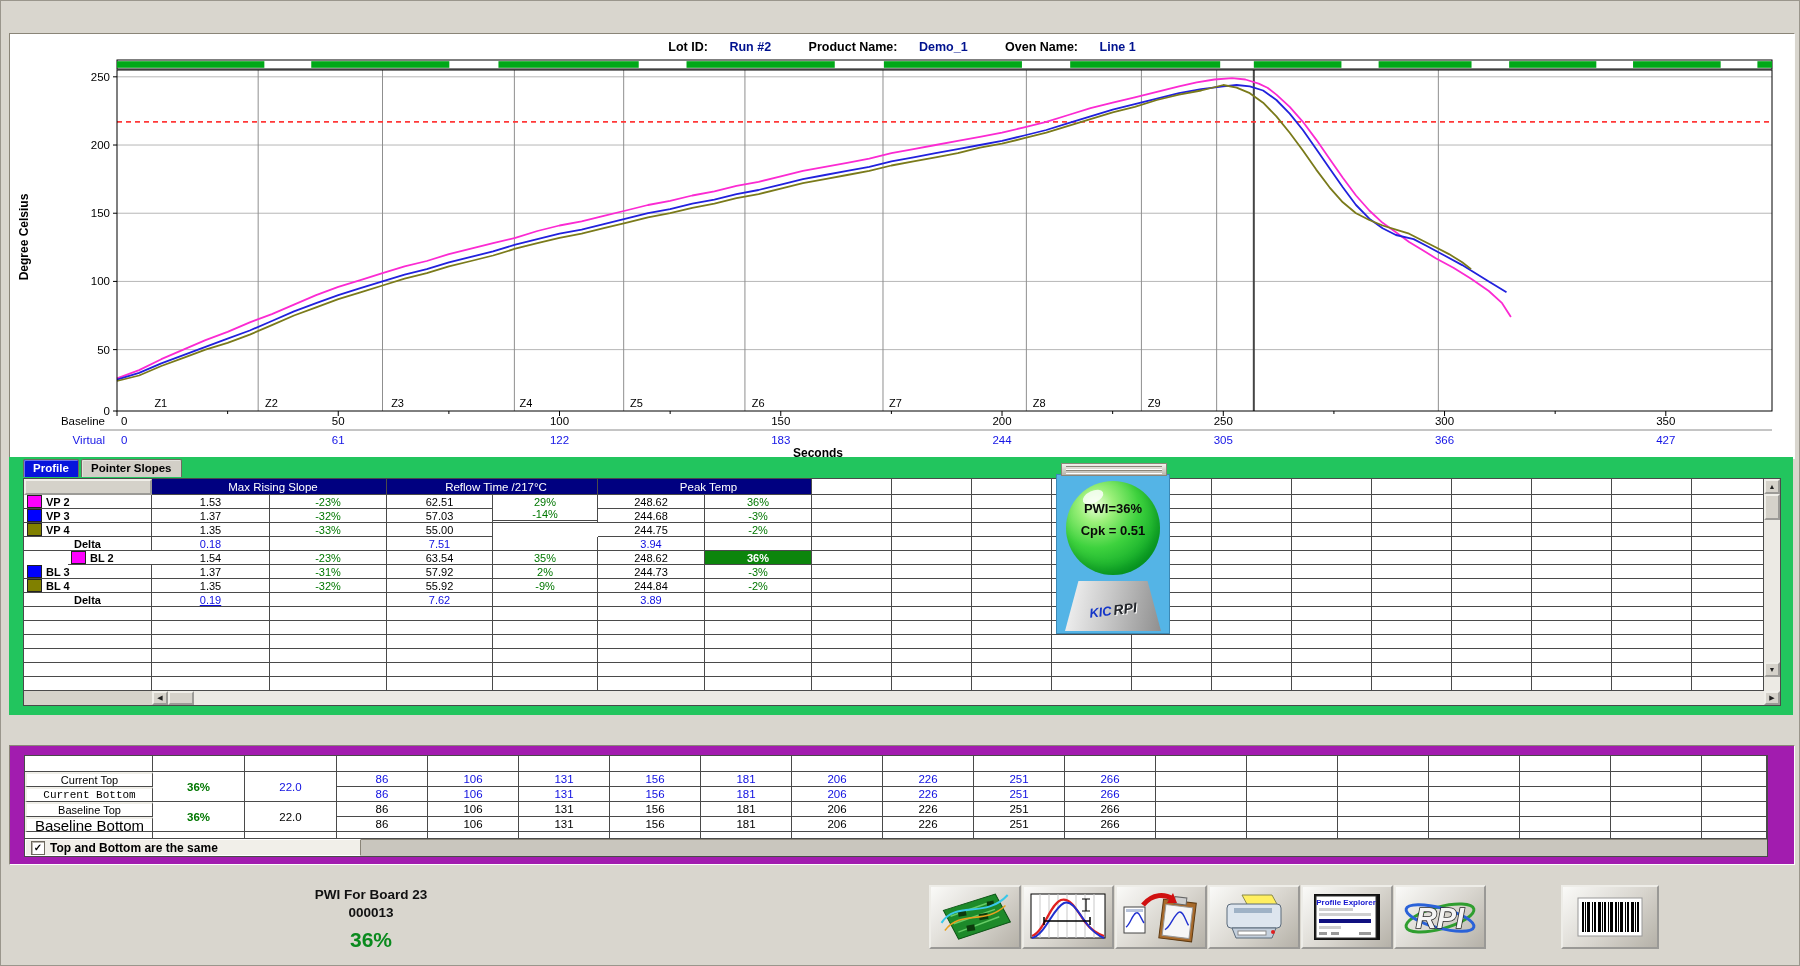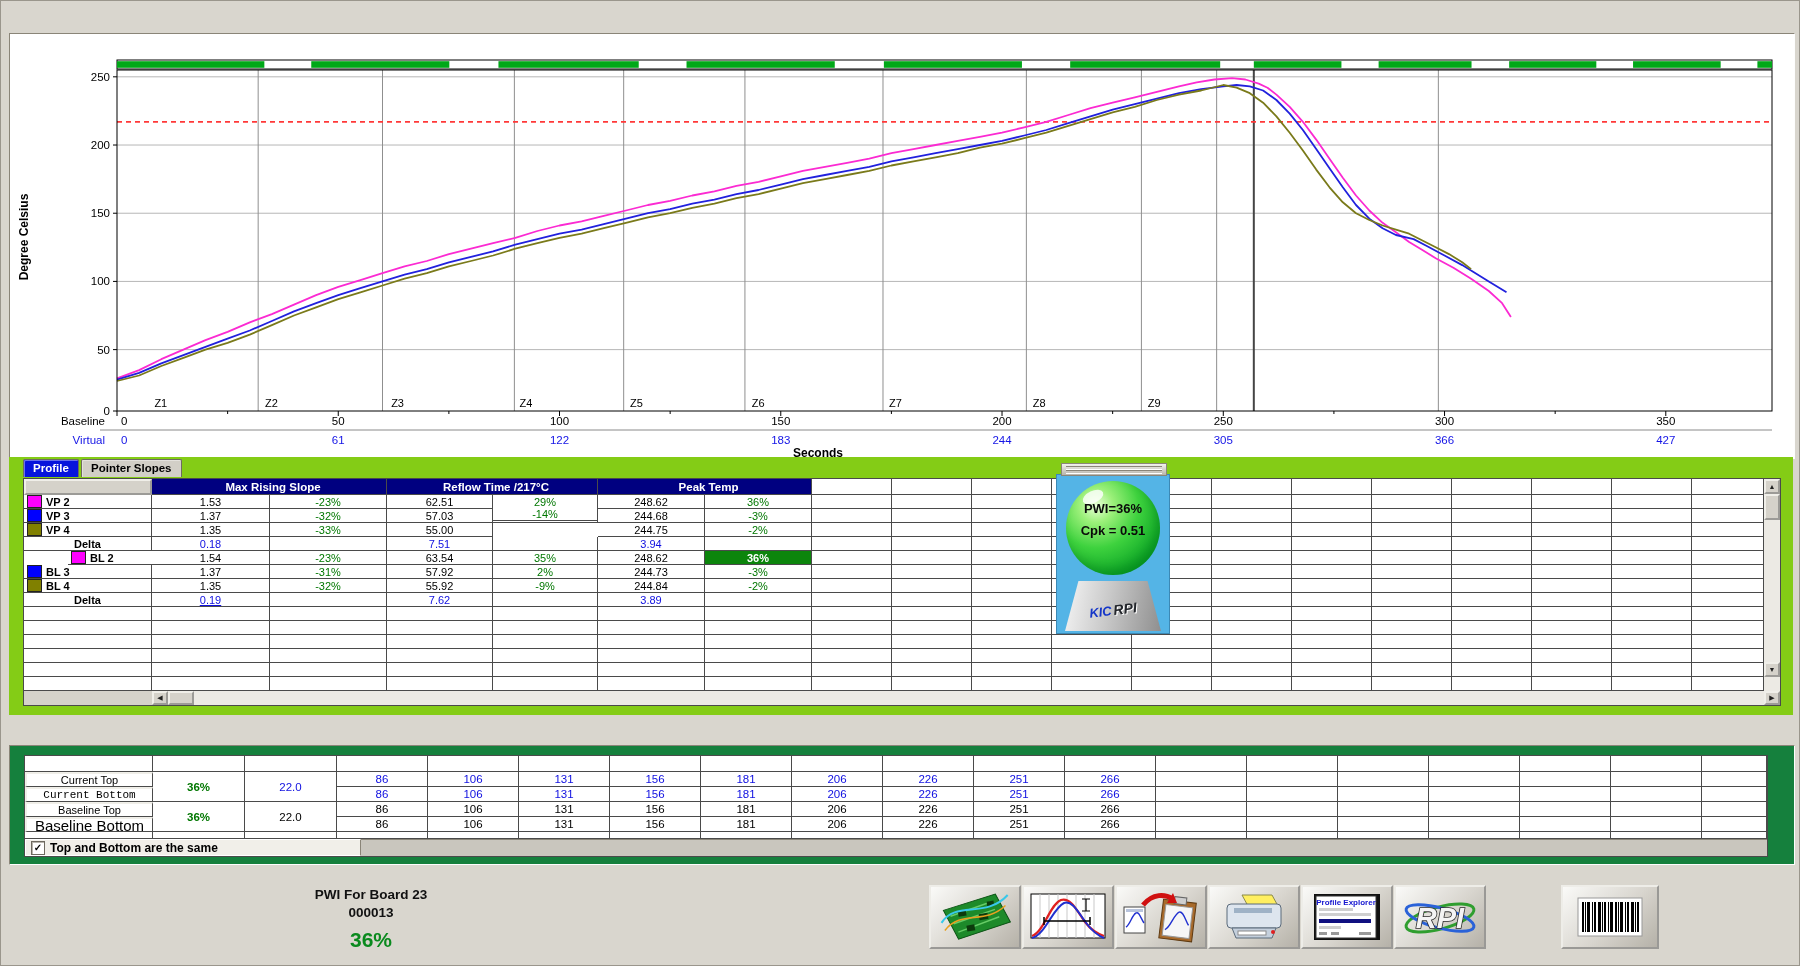--- a/index.html
+++ b/index.html
@@ -24,30 +24,30 @@
   .chart-info{position:absolute;left:0;top:6px;width:100%;text-align:center;font-size:12.5px;
        font-weight:bold;z-index:3;pointer-events:none;}
   .chart-info .lbl{color:#000;margin-left:34px;}
   .chart-info .val{color:#00128f;margin-left:18px;}
   .chart-info .lbl:first-child{margin-left:0;}
   .ylab{position:absolute;left:-106px;top:196px;width:240px;text-align:center;font-size:12px;font-weight:bold;
        transform:rotate(-90deg);}
   svg{font-family:"Liberation Sans",sans-serif;}
 
   
-  .profile-panel{position:absolute;left:8px;top:456px;width:1784px;height:258px;background:#84cc16;}
+  .profile-panel{position:absolute;left:8px;top:456px;width:1784px;height:258px;background:#22c55e;}
   .ptab{position:absolute;top:2px;height:17px;padding:0 9px;line-height:17px;font-size:11.5px;font-weight:bold;
        border:1px solid #6e6a60;border-bottom:none;border-radius:2px 2px 0 0;box-shadow:inset 1px 1px 0 #ffffff66;}
   .ptab.active{background:#0714dc;color:#fff;}
   .ptab.inactive{background:#d2cfc7;color:#000;}
   .ptable{position:absolute;left:14px;top:21px;width:1756px;height:226px;background:#fff;border:1px solid #4a4a4a;}
   .pcell{position:absolute;box-sizing:border-box;border-right:1px solid #4a4a4a;border-bottom:1px solid #4a4a4a;
        font-size:11px;display:flex;align-items:center;justify-content:center;overflow:hidden;background:#fff;white-space:nowrap;}
   .pcell.hleft{justify-content:flex-start;padding-left:3px;}
-  .navyhdr{background:#000080;color:#fff;font-weight:bold;font-size:11.5px;padding-left:8px;}
+  .navyhdr{background:#000080;color:#fff;font-weight:normal;font-size:11.5px;padding-left:8px;}
   .grayhdr{background:#d5d2ca;border:2px outset #f0efe9;font-size:11px;}
   .swatch{display:inline-block;width:13px;height:11px;border:1px solid #222;margin-right:4px;flex:none;}
   .sbtn{position:absolute;box-sizing:border-box;background:#d5d2ca;border:2px outset #f0efe9;
        display:flex;align-items:center;justify-content:center;font-size:7px;color:#222;}
   .sthumb{position:absolute;box-sizing:border-box;background:#d5d2ca;border:2px outset #f0efe9;}
   .strack{position:absolute;box-sizing:border-box;background:#eceae4;}
 
   
   .ball-titlebar{position:absolute;left:1052px;top:6px;width:104px;height:11px;background:linear-gradient(#f2f1ed,#b9b5ab);
        border:1px solid #8a8578;z-index:6;}
@@ -60,21 +60,21 @@
   .sphere .hl{position:absolute;left:16px;top:10px;width:22px;height:12px;border-radius:50%;background:#ffffffcc;transform:rotate(-25deg);}
   .ball-txt{position:absolute;width:100%;text-align:center;font-weight:bold;font-size:13px;color:#0a0a0a;z-index:7;}
   .ball-base{position:absolute;left:8px;bottom:2px;width:96px;height:50px;
        background:linear-gradient(100deg,#f5f5f5,#c9c9c9 45%,#8f8f8f);
        clip-path:polygon(14% 0,86% 0,100% 100%,0 100%);z-index:6;}
   .brand{position:absolute;left:0;bottom:14px;width:100%;text-align:center;transform:rotate(-7deg);z-index:7;font-style:italic;font-weight:bold;white-space:nowrap;}
   .brand .kic{color:#1536c8;font-size:13px;letter-spacing:0;}
   .brand .rpi{color:#23262b;font-size:14px;margin-left:2px;text-shadow:1px 1px 0 #fff;}
 
   
-  .zone-panel{position:absolute;left:8px;top:744px;width:1784px;height:118px;background:#15803d;
+  .zone-panel{position:absolute;left:8px;top:744px;width:1784px;height:118px;background:#a21caf;
        border:1px solid;border-color:#8a8578 #fdfdfd #fdfdfd #8a8578;}
   .ztable{position:absolute;left:14px;top:9px;width:1742px;height:100px;background:#fff;border:1px solid #4a4a4a;}
   .zcell{position:absolute;box-sizing:border-box;border-right:1px solid #4a4a4a;border-bottom:1px solid #4a4a4a;
        font-size:11.5px;display:flex;align-items:center;justify-content:center;overflow:hidden;background:#fff;white-space:nowrap;}
   .cb-strip{position:absolute;box-sizing:border-box;background:#f1efe9;border:1px solid #fff;border-right-color:#8a8578;
        display:flex;align-items:center;font-size:12px;font-weight:bold;}
   .cb-box{width:12px;height:12px;background:#fff;border:1px solid #6e6a60;box-shadow:inset 1px 1px 0 #b8b5ad;
        font-size:10px;line-height:11px;text-align:center;margin:0 5px 0 5px;font-weight:bold;}
   .cb-track{position:absolute;box-sizing:border-box;background:#c9c6be;border-top:1px solid #8a8578;}
 
@@ -86,20 +86,28 @@
   .btn3d{position:absolute;top:884px;width:88px;height:60px;border:2px outset #eeede8;
        background:linear-gradient(135deg,#fafaf8,#d8d5ce 55%,#b5b1a8);display:flex;align-items:center;justify-content:center;}
 </style>
 </head>
 <body>
 
 <div class="win">
 
 
   <div class="chart-panel">
+    <div class="chart-info">
+      <span class="lbl">Lot ID:</span>
+      <span class="val">Run #2</span>
+      <span class="lbl">Product Name:</span>
+      <span class="val">Demo_1</span>
+      <span class="lbl">Oven Name:</span>
+      <span class="val">Line 1</span>
+    </div>
     <div class="ylab">Degree Celsius</div>
     <svg id="chart-svg" width="1784" height="424">
         <rect x="107" y="36" width="1655" height="341" fill="#ffffff"></rect>
         <line x1="107" y1="315.62" x2="1762" y2="315.62" stroke="#b6b6b6" stroke-width="1"></line>
         <line x1="107" y1="247.42" x2="1762" y2="247.42" stroke="#b6b6b6" stroke-width="1"></line>
         <line x1="107" y1="179.22" x2="1762" y2="179.22" stroke="#b6b6b6" stroke-width="1"></line>
         <line x1="107" y1="111.01999999999998" x2="1762" y2="111.01999999999998" stroke="#b6b6b6" stroke-width="1"></line>
         <line x1="107" y1="42.81999999999999" x2="1762" y2="42.81999999999999" stroke="#b6b6b6" stroke-width="1"></line>
         <g>
           <line x1="248.16176470588235" y1="36" x2="248.16176470588235" y2="377" stroke="#8f8f8f" stroke-width="1"></line>

